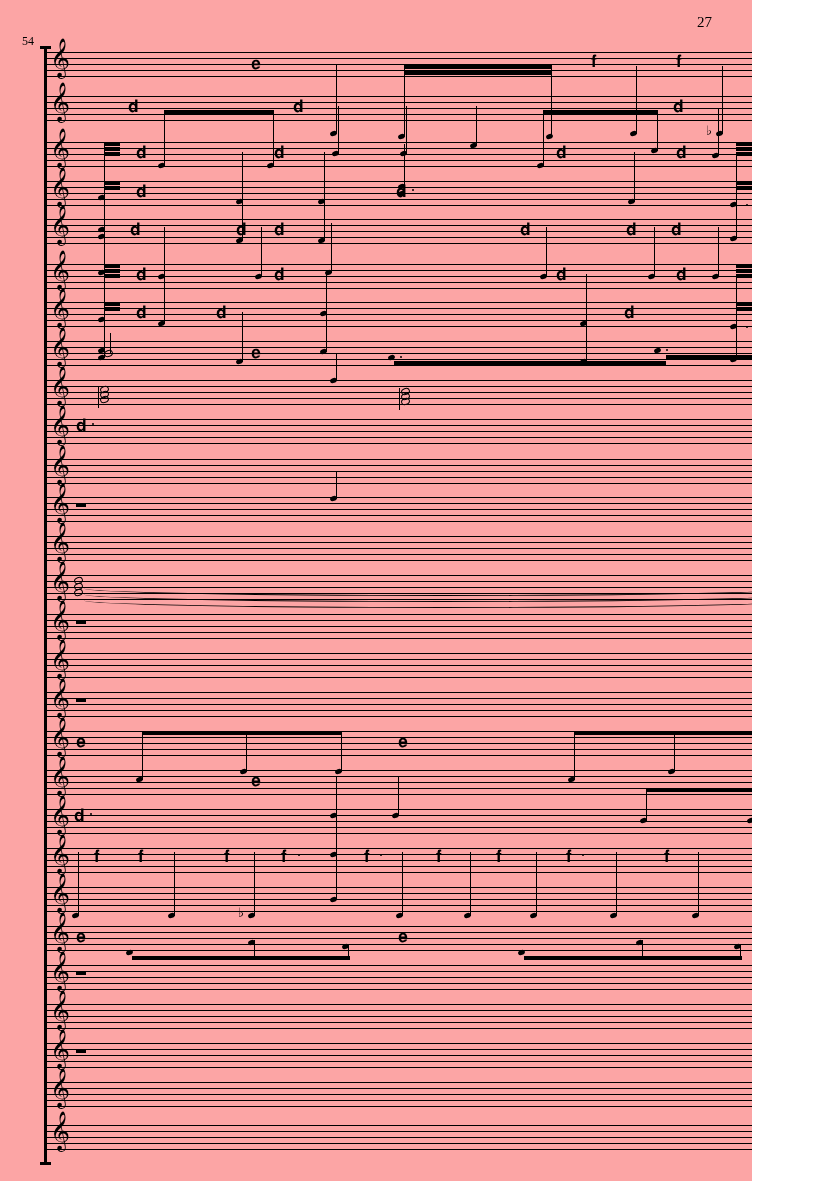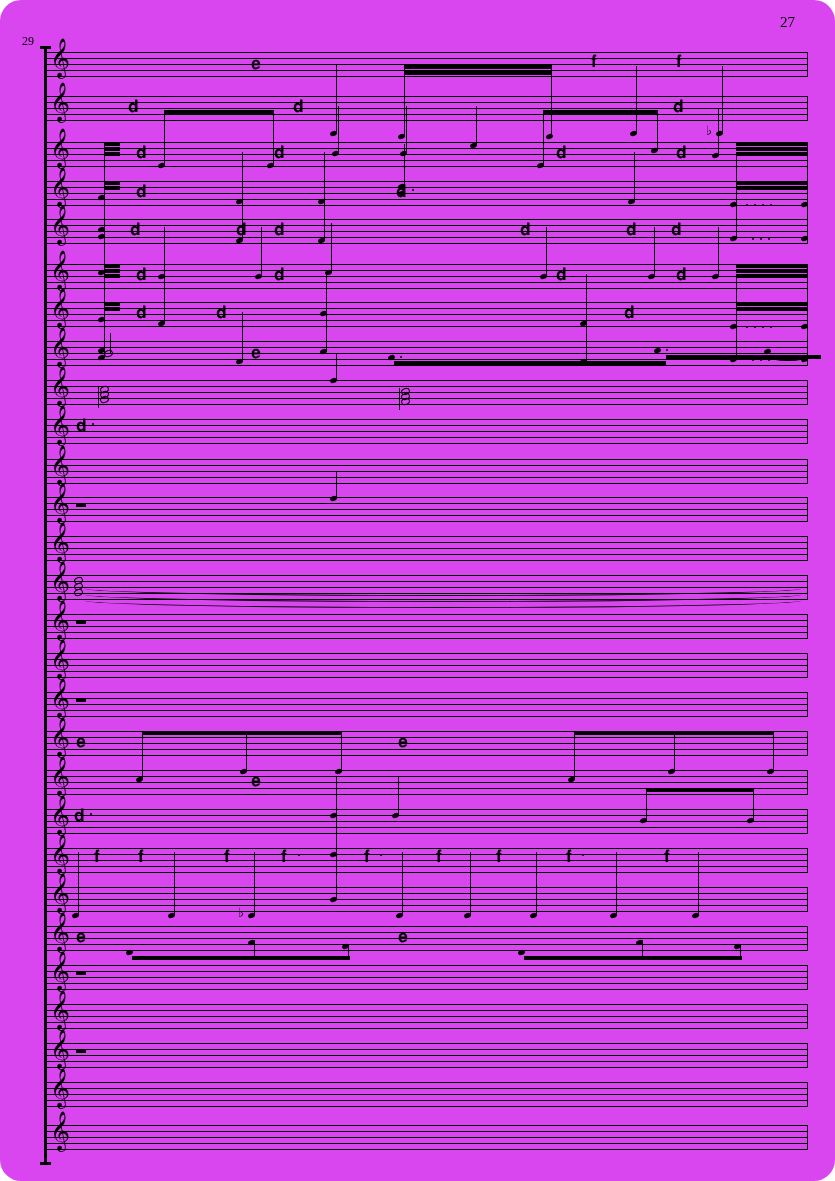--- a/index.html
+++ b/index.html
@@ -5,25 +5,24 @@
   html, body {
     margin: 0;
     padding: 0;
     background: #ffffff;
   }
   body {
     font-family: "Liberation Serif", serif;
   }
   .page {
     position: relative;
-    width: 835px;
+    width: 752px;
     height: 1181px;
-    background: #d946ef;
+    background: #fca5a5;
     overflow: hidden;
-    border-radius: 21px;
   }
   .page-number {
     position: absolute;
     top: 14px;
     right: 40px;
     font-family: "Liberation Serif", serif;
     font-size: 15px;
     color: #000;
   }
   .measure-number {
@@ -142,21 +141,21 @@
     background: #000;
     border-radius: 50%;
   }
 </style>
 </head>
 <body>
 
 <div class="page">
 
   <div class="page-number">27</div>
-  <div class="measure-number">29</div>
+  <div class="measure-number">54</div>
 
   <div class="system-bracket" style="top:48px; height:1116px;"></div>
   <div class="bracket-cap" style="top:46px;"></div>
   <div class="bracket-cap" style="top:1162px;"></div>
 
   <div class="staff" style="top:52px;">
     <div class="ln"></div>
       <div class="ln"></div>
       <div class="ln"></div>
       <div class="ln"></div>

